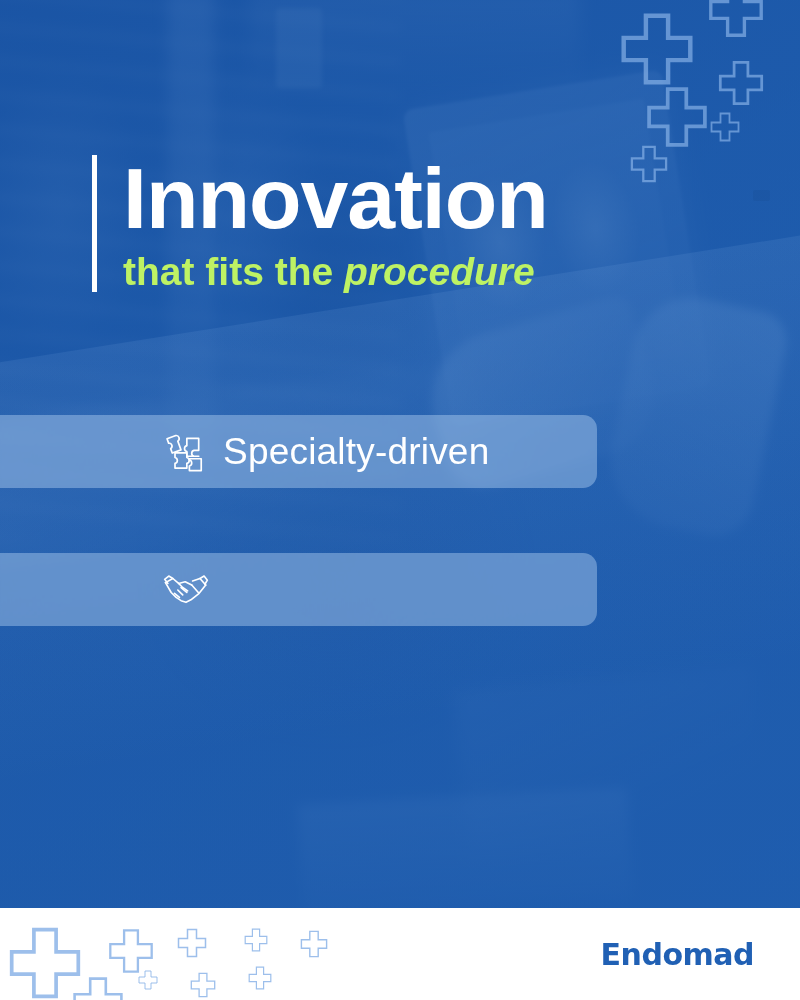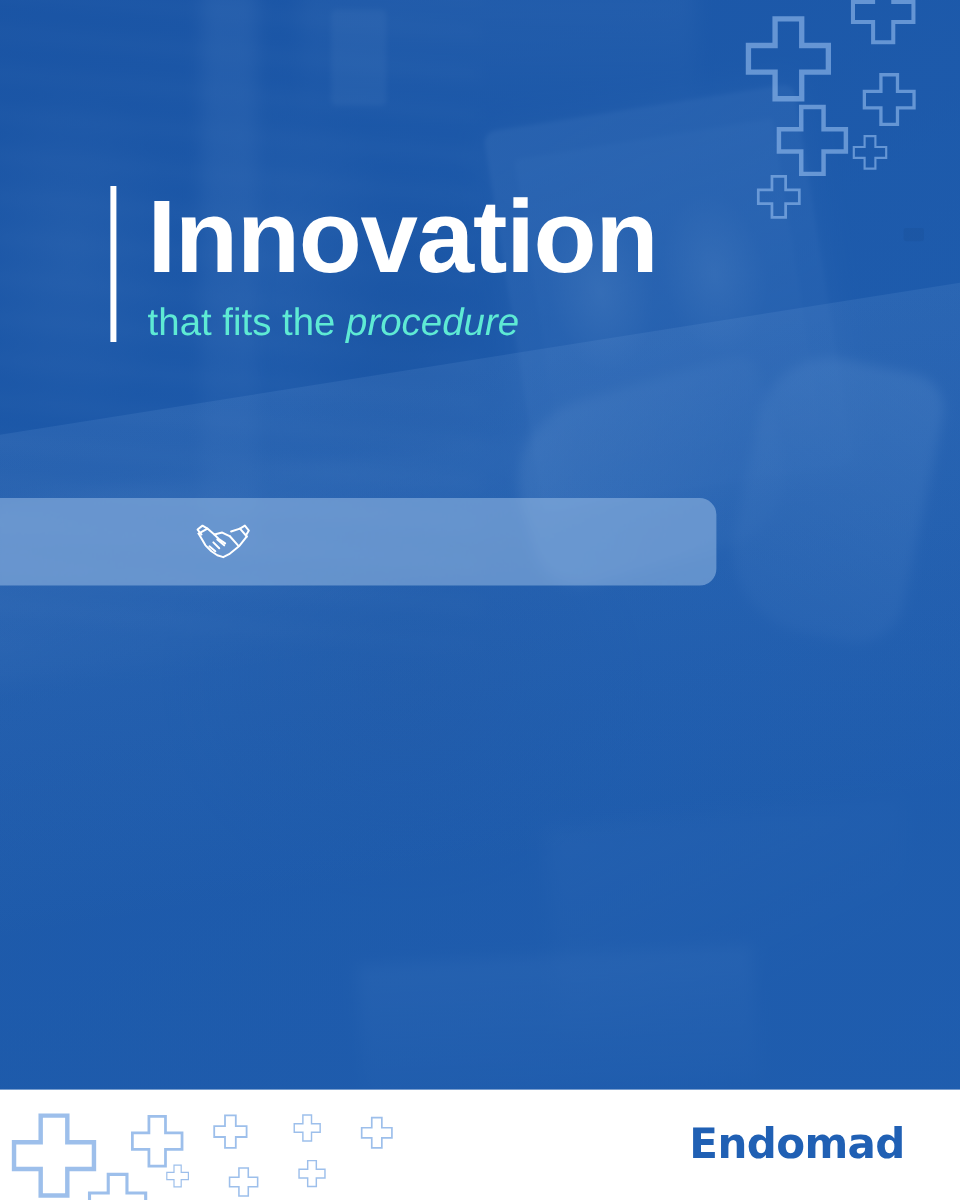--- a/index.html
+++ b/index.html
@@ -196,24 +196,24 @@
   .headline-main {
     font-size: 86px;
     line-height: 0.96;
     font-weight: bold;
     color: #ffffff;
     letter-spacing: -1px;
     white-space: nowrap;
   }
   .headline-sub {
     margin-top: 12px;
-    font-size: 32px;
+    font-size: 39px;
     line-height: 1.05;
-    font-weight: normal;
-    color: #5eead4;
+    font-weight: bold;
+    color: #bef264;
     white-space: nowrap;
   }
   .headline-sub em {
     font-style: italic;
   }
 
   
   .features {
     position: absolute;
     left: 0; top: 415px;
@@ -270,21 +270,21 @@
   }
   .footer-crosses .cross svg path {
     stroke: rgba(140,180,232,.85);
     stroke-width: 5;
   }
   .logo {
     position: absolute;
     right: 46px;
     top: 50%;
     transform: translateY(-50%);
-    font-size: 35px;
+    font-size: 30px;
     font-weight: bold;
     color: #2060b4;
     letter-spacing: -0.5px;
     font-family: "DejaVu Sans", sans-serif;
   }
 </style>
 </head>
 <body>
 
 <div class="poster">
@@ -346,20 +346,33 @@
   <div class="headline-block">
     <span class="accent-bar"></span>
     <div class="headline-text">
       <div class="headline-main">Innovation</div>
       <div class="headline-sub"><span>that fits the </span><em>procedure</em></div>
     </div>
   </div>
 
   <div class="features">
 
+    <div class="pill">
+      <span class="pill-icon">
+        <svg viewBox="0 0 52 52" width="44" height="44">
+          <g transform="rotate(-20 17 15)">
+            <path d="M6 6 H17 a3.6 3.6 0 0 1 0 7 H17 V24 H6 V18.5 a3.6 3.6 0 0 0 0-7 Z"></path>
+          </g>
+          <path d="M27 10 H41 V24 H35.5 a3.6 3.6 0 0 0 0 7 H41 V31 H27 V25.5 a3.6 3.6 0 0 1 0-7 Z"></path>
+          <path d="M13 27 H27 V32.5 a3.6 3.6 0 0 1 0 7 V45 H13 V39.5 a3.6 3.6 0 0 0 0-7 Z"></path>
+          <path d="M30 34 H44 V48 H30 V42.5 a3.6 3.6 0 0 0 0-7 Z"></path>
+        </svg>
+      </span>
+      <span class="pill-label">Specialty-driven</span>
+    </div>
 
 
     <div class="pill">
       <span class="pill-icon">
         <svg viewBox="0 0 56 44" width="46" height="38">
           <path d="M3 13 L12 8 L19 14 L27 12 L35 16"></path>
           <path d="M3 13 L10 25 L16 31 L22 35 L28 37 L34 34 L44 26 L52 16"></path>
           <path d="M52 16 L45 8 L36 11"></path>
           <path d="M19 14 L24 19 L30 23"></path>
           <path d="M14 26 L20 31"></path>

